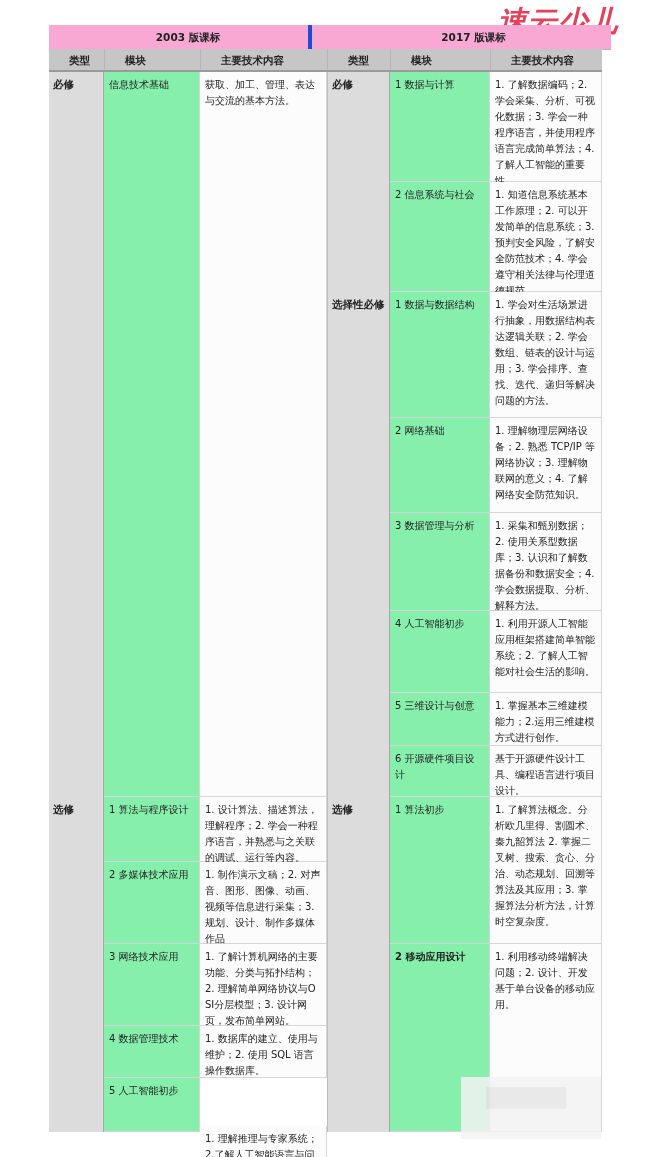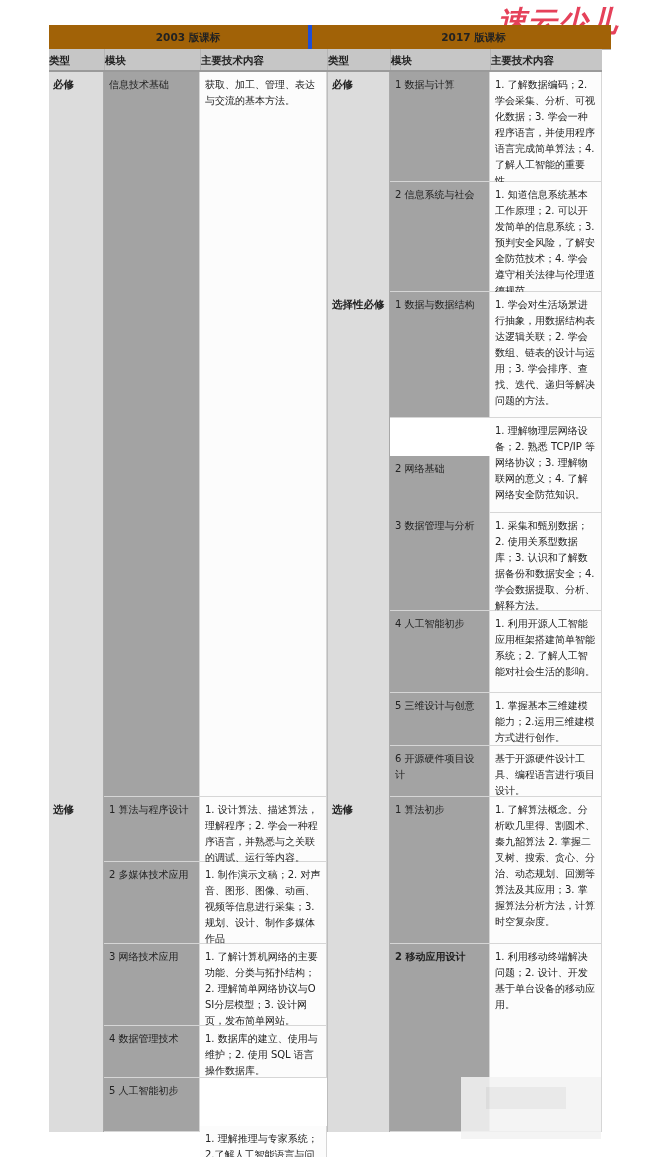--- a/index.html
+++ b/index.html
@@ -1,27 +1,27 @@
 <!DOCTYPE html>
 <html><head>
 <meta charset="utf-8">
 <style>
   html, body { margin:0; padding:0; background:#ffffff; }
   body { width:651px; height:1157px; position:relative; overflow:hidden;
          font-family:"DejaVu Sans","Liberation Sans",sans-serif; color:#222; }
   .logo { position:absolute; left:497px; top:2px; width:140px; height:40px; }
   .logo span { position:absolute; font-family:"DejaVu Serif",serif; color:#e5415a; font-weight:bold; font-style:italic; }
-  .hdr1 { position:absolute; height:24px; background:#a16207; font-size:10.5px; font-weight:bold;
+  .hdr1 { position:absolute; height:24px; background:#f9a8d4; font-size:10.5px; font-weight:bold;
           text-align:center; line-height:24px; border-bottom:1px solid #b5b5b5; }
   .hdr2 { position:absolute; height:23px; background:#c6c6c6; font-size:10.5px; font-weight:bold;
           line-height:23px; border-bottom:2px solid #9a9a9a; box-sizing:border-box; }
-  .hdr2 div { position:absolute; top:0; padding-left:0; box-sizing:border-box; height:100%; }
+  .hdr2 div { position:absolute; top:0; padding-left:20px; box-sizing:border-box; height:100%; }
   .col-type { position:absolute; background:#dcdcdc; font-size:10.5px; font-weight:bold; padding:6px 4px; box-sizing:border-box;
               border-right:1px solid #a8a8a8; }
-  .cell { position:absolute; font-size:10px; line-height:16px; padding:5px 5px; box-sizing:border-box; background:#a3a3a3;
+  .cell { position:absolute; font-size:10px; line-height:16px; padding:5px 5px; box-sizing:border-box; background:#86efac;
           border-bottom:1px solid #d6d6d6; border-right:1px solid #d6d6d6; word-break:break-all; }
   .cell.content { background:#fcfcfc; }
   .blur { position:absolute; left:461px; top:1077px; width:140px; height:62px; background:#f3f3f3; opacity:.85; }
   .blur::after { content:""; position:absolute; left:25px; top:10px; width:80px; height:22px; background:#e6e6e6; }
 </style>
 </head>
 <body>
 
 <div class="logo">
   <span style="left:0;top:0;font-size:30px;">速云少儿编程</span>
@@ -57,21 +57,21 @@
 
 <div class="col-type" style="left:327px;top:72px;width:63px;height:220px;border-left:1px solid #bdbdbd;">必修</div>
 <div class="cell" style="left:390px;top:72px;width:100px;height:110px;">1 数据与计算</div>
 <div class="cell content" style="left:490px;top:72px;width:112px;height:110px;">1. 了解数据编码；2. 学会采集、分析、可视化数据；3. 学会一种程序语言，并使用程序语言完成简单算法；4. 了解人工智能的重要性。</div>
 <div class="cell" style="left:390px;top:182px;width:100px;height:110px;">2 信息系统与社会</div>
 <div class="cell content" style="left:490px;top:182px;width:112px;height:110px;">1. 知道信息系统基本工作原理；2. 可以开发简单的信息系统；3. 预判安全风险，了解安全防范技术；4. 学会遵守相关法律与伦理道德规范。</div>
 
 <div class="col-type" style="left:327px;top:292px;width:63px;height:505px;border-left:1px solid #bdbdbd;">选择性必修</div>
 <div class="cell" style="left:390px;top:292px;width:100px;height:126px;">1 数据与数据结构</div>
 <div class="cell content" style="left:490px;top:292px;width:112px;height:126px;">1. 学会对生活场景进行抽象，用数据结构表达逻辑关联；2. 学会数组、链表的设计与运用；3. 学会排序、查找、迭代、递归等解决问题的方法。</div>
-<div class="cell" style="left:390px;top:418px;width:100px;height:95px;margin-top:38px;">2 网络基础</div>
+<div class="cell" style="left:390px;top:418px;width:100px;height:95px;">2 网络基础</div>
 <div class="cell content" style="left:490px;top:418px;width:112px;height:95px;">1. 理解物理层网络设备；2. 熟悉 TCP/IP 等网络协议；3. 理解物联网的意义；4. 了解网络安全防范知识。</div>
 <div class="cell" style="left:390px;top:513px;width:100px;height:98px;">3 数据管理与分析</div>
 <div class="cell content" style="left:490px;top:513px;width:112px;height:98px;">1. 采集和甄别数据；2. 使用关系型数据库；3. 认识和了解数据备份和数据安全；4. 学会数据提取、分析、解释方法。</div>
 <div class="cell" style="left:390px;top:611px;width:100px;height:82px;">4 人工智能初步</div>
 <div class="cell content" style="left:490px;top:611px;width:112px;height:82px;">1. 利用开源人工智能应用框架搭建简单智能系统；2. 了解人工智能对社会生活的影响。</div>
 <div class="cell" style="left:390px;top:693px;width:100px;height:53px;">5 三维设计与创意</div>
 <div class="cell content" style="left:490px;top:693px;width:112px;height:53px;">1. 掌握基本三维建模能力；2.运用三维建模方式进行创作。</div>
 <div class="cell" style="left:390px;top:746px;width:100px;height:51px;">6 开源硬件项目设计</div>
 <div class="cell content" style="left:490px;top:746px;width:112px;height:51px;">基于开源硬件设计工具、编程语言进行项目设计。</div>
 

